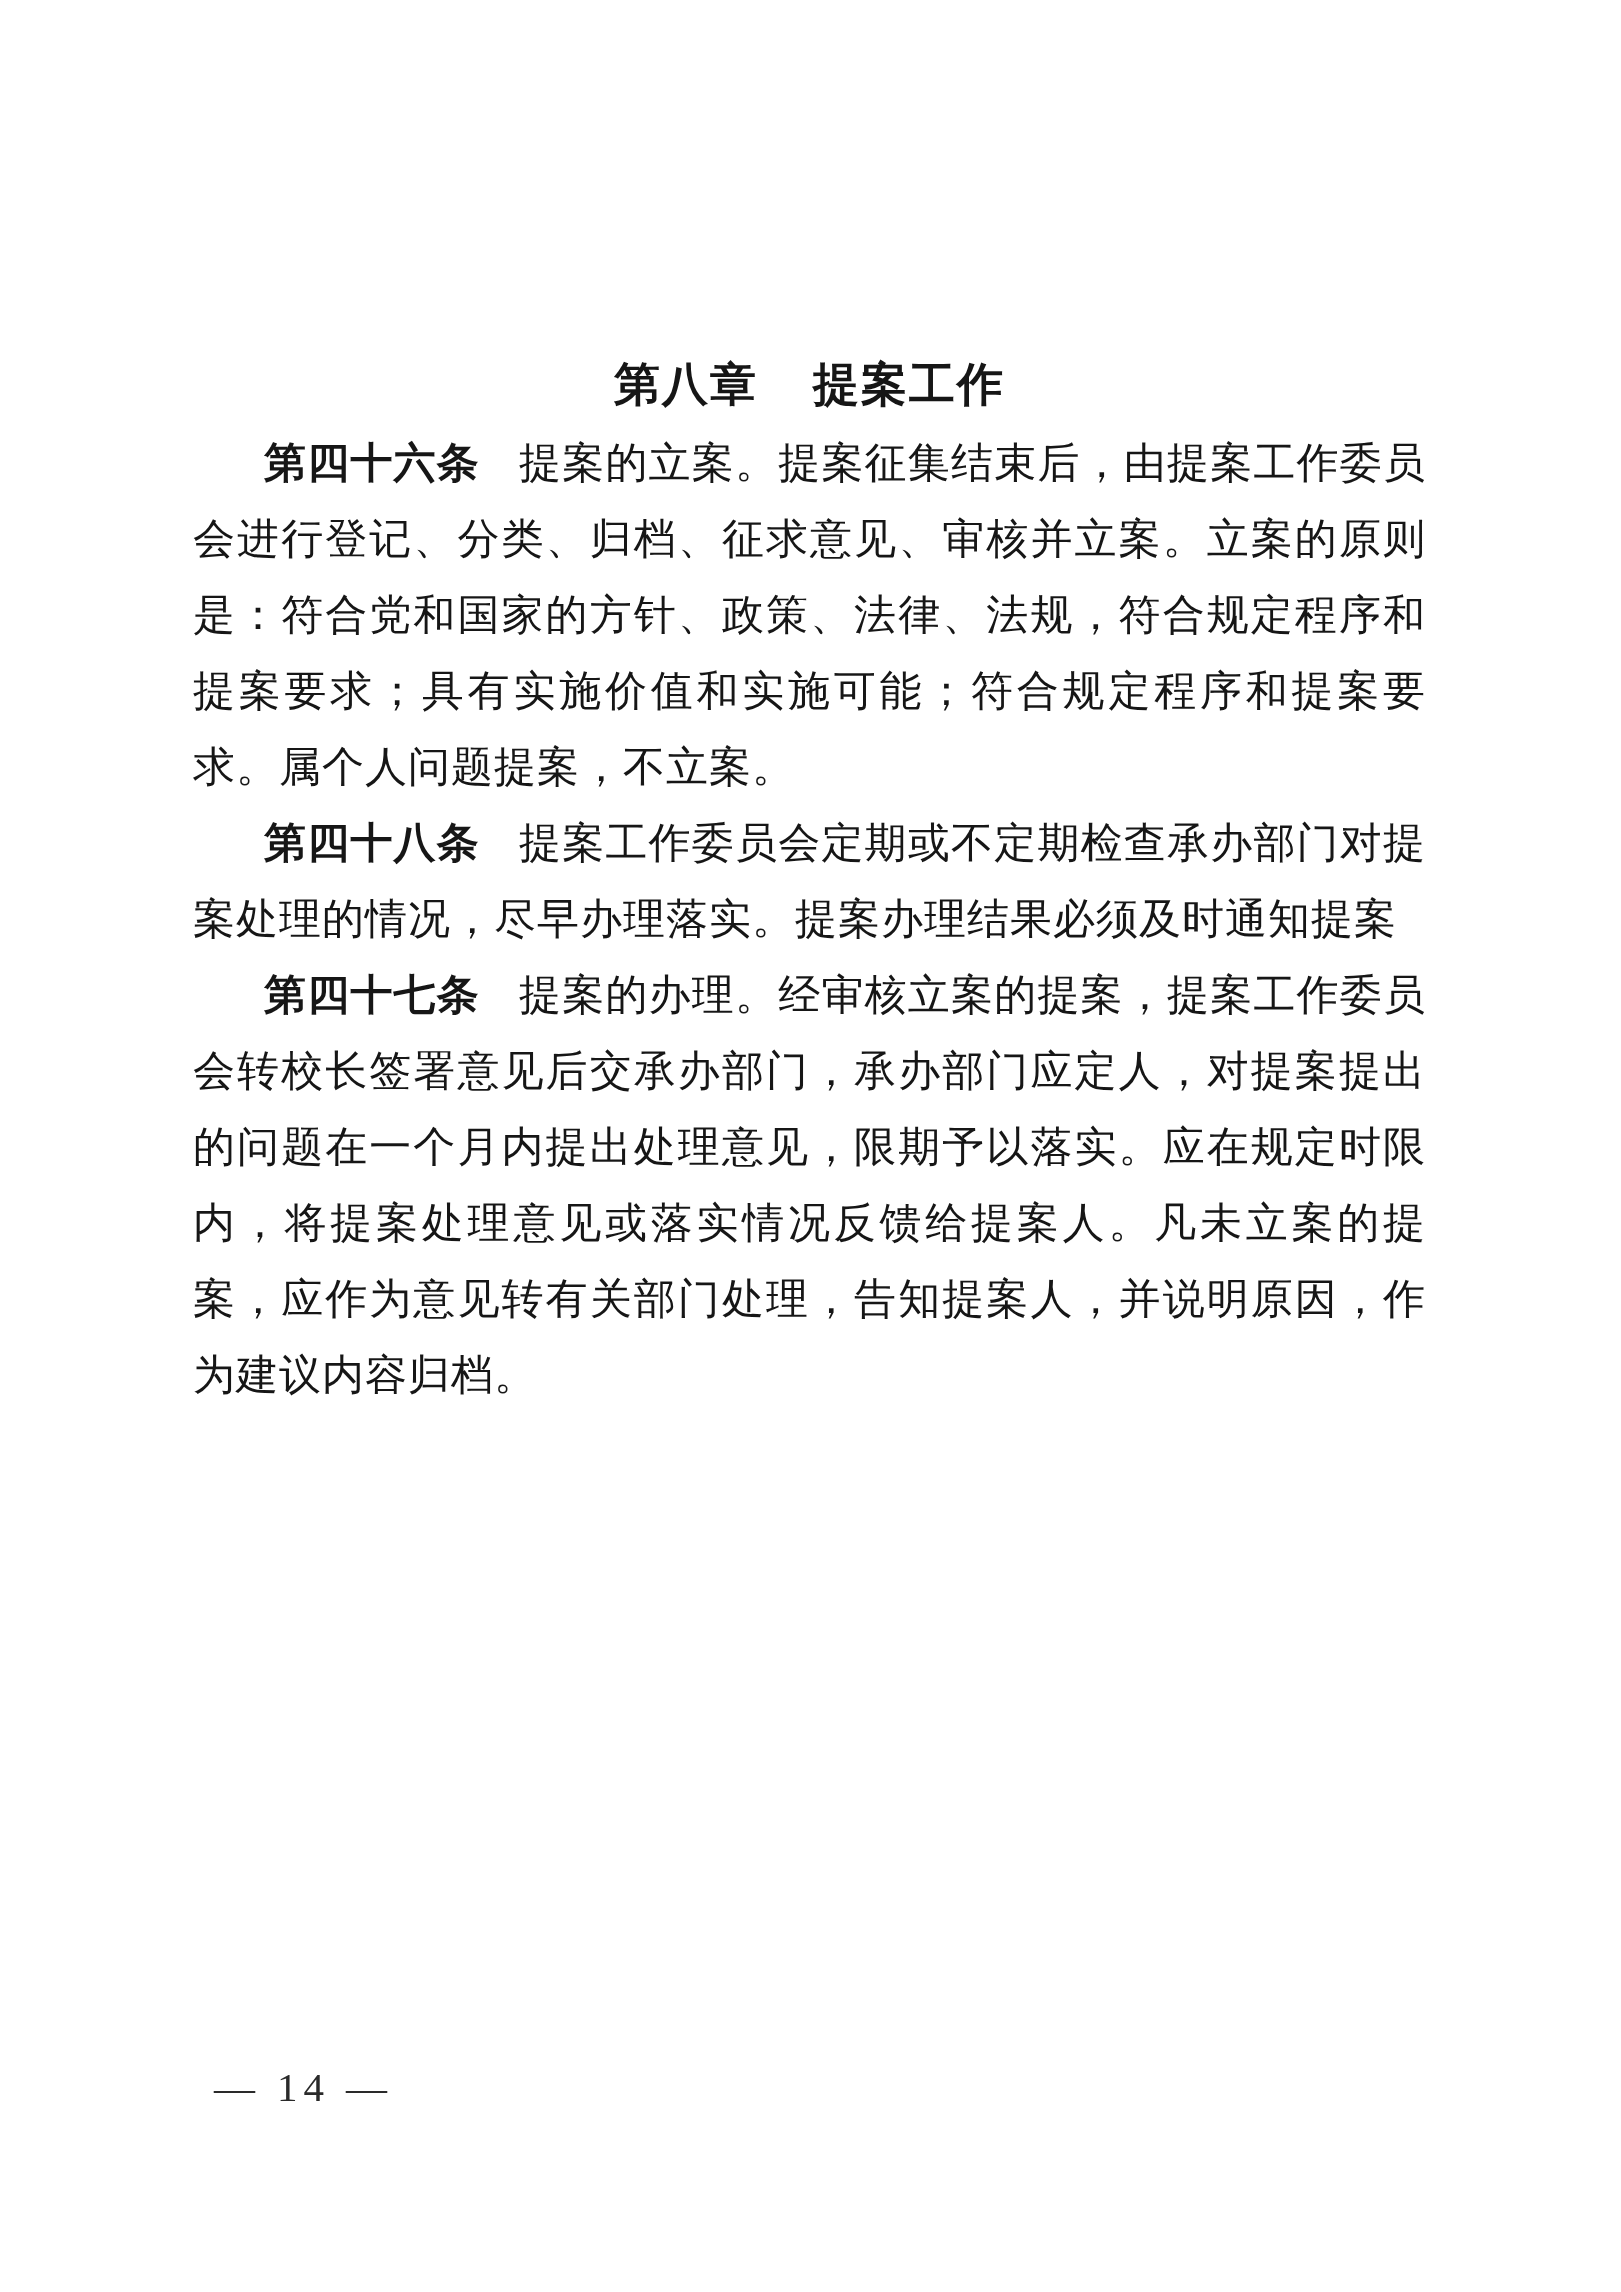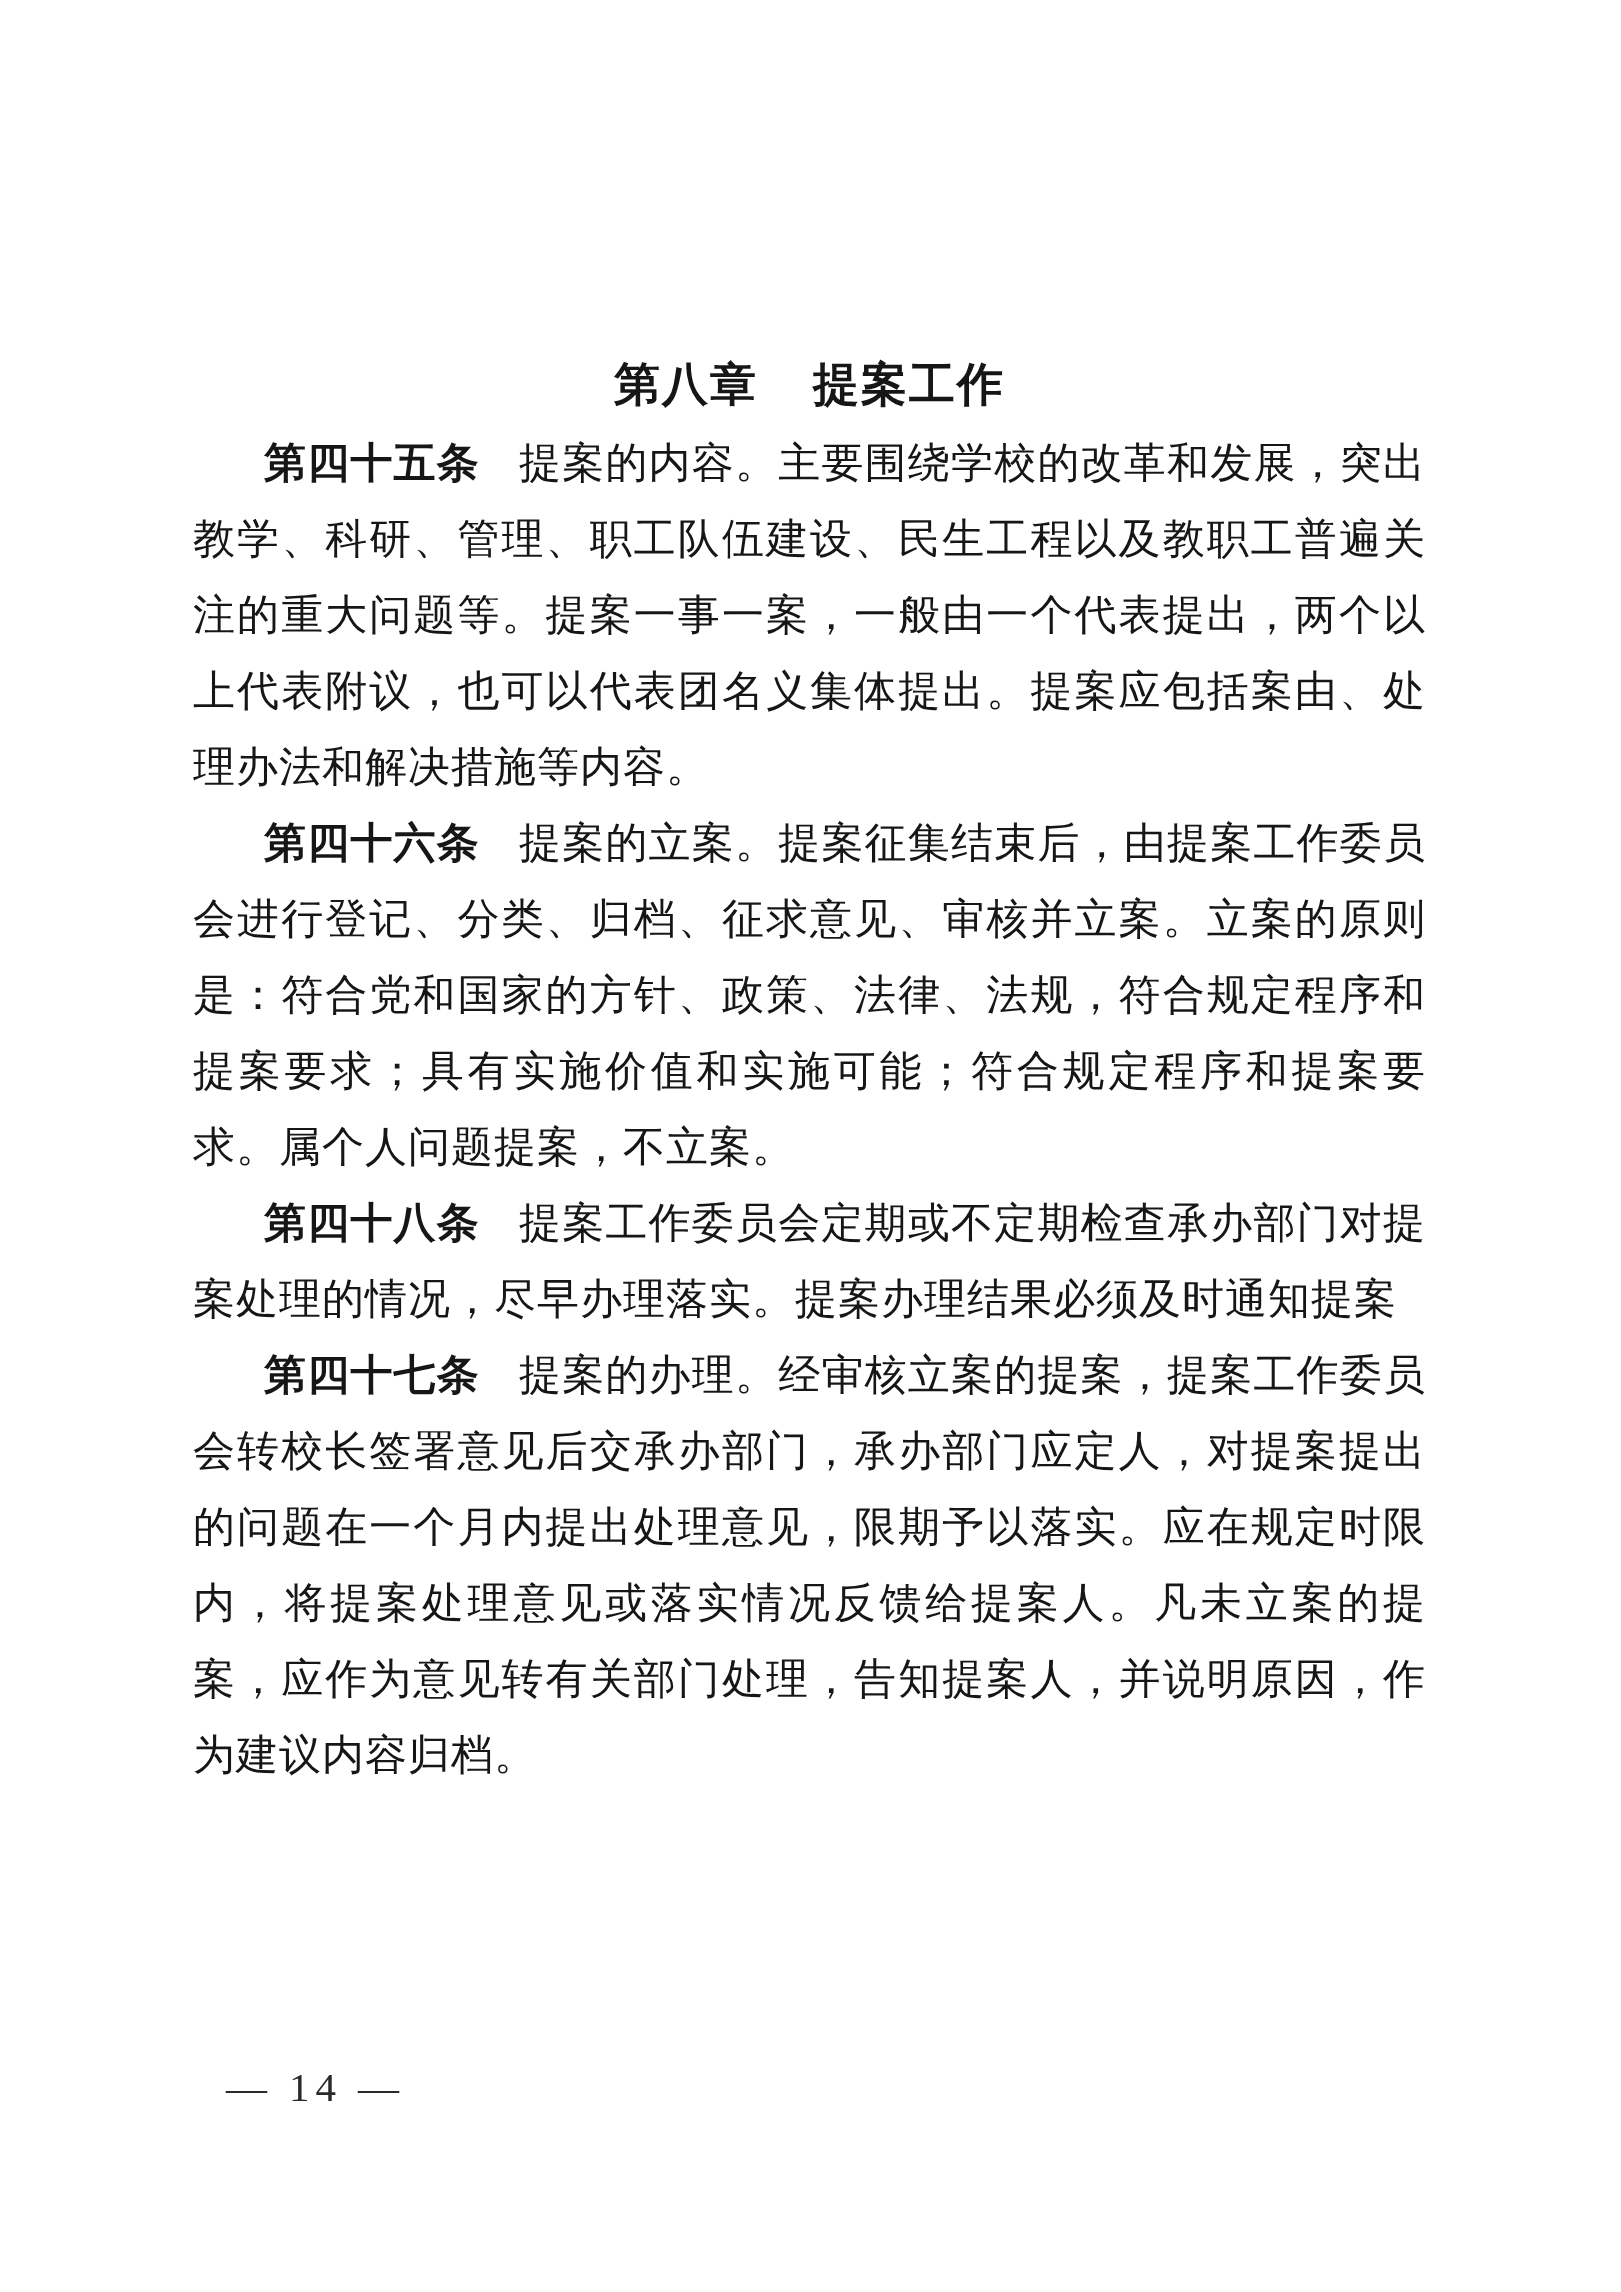--- a/index.html
+++ b/index.html
@@ -47,41 +47,40 @@
   }
   p.article.fill-last {
     text-align-last: justify;
   }
   .article-label {
     font-weight: 700;
     margin-right: 39px;
   }
   .page-footer {
     position: absolute;
-    left: 193px;
+    left: 181px;
     top: 2058px;
     width: 245px;
     text-align: center;
     font-size: 41px;
     line-height: 59px;
     letter-spacing: 5.9px;
     color: #2a2a2a;
     white-space: nowrap;
   }
 </style>
 </head>
 <body>
 
 <div class="page">
   <div class="content">
 
     <h1 class="chapter-title"><span>第八章</span><span class="title-gap"></span><span>提案工作</span></h1>
 
 
-    <p class="article"><span class="article-label">第四十五条</span><span>提案的内容。主要围绕学校的改革和发展，突出教学、科研、管理、职工队伍建设、民生工程以及教职工普遍关注的重大问题等。提案一事一案，一般由一个代表提出，两个以上代表附议，也可以代表团名义集体提出。提案应包括案由、处理办法和解决措施等内容。</span></p>
 
     <p class="article"><span class="article-label">第四十六条</span><span>提案的立案。提案征集结束后，由提案工作委员会进行登记、分类、归档、征求意见、审核并立案。立案的原则是：符合党和国家的方针、政策、法律、法规，符合规定程序和提案要求；具有实施价值和实施可能；符合规定程序和提案要求。属个人问题提案，不立案。</span></p>
 
     <p class="article"><span class="article-label">第四十八条</span><span>提案工作委员会定期或不定期检查承办部门对提案处理的情况，尽早办理落实。提案办理结果必须及时通知提案</span></p>
 
     <p class="article"><span class="article-label">第四十七条</span><span>提案的办理。经审核立案的提案，提案工作委员会转校长签署意见后交承办部门，承办部门应定人，对提案提出的问题在一个月内提出处理意见，限期予以落实。应在规定时限内，将提案处理意见或落实情况反馈给提案人。凡未立案的提案，应作为意见转有关部门处理，告知提案人，并说明原因，作为建议内容归档。</span></p>
 
   </div>
 
   <div class="page-footer"><span>— 14 —</span></div>

